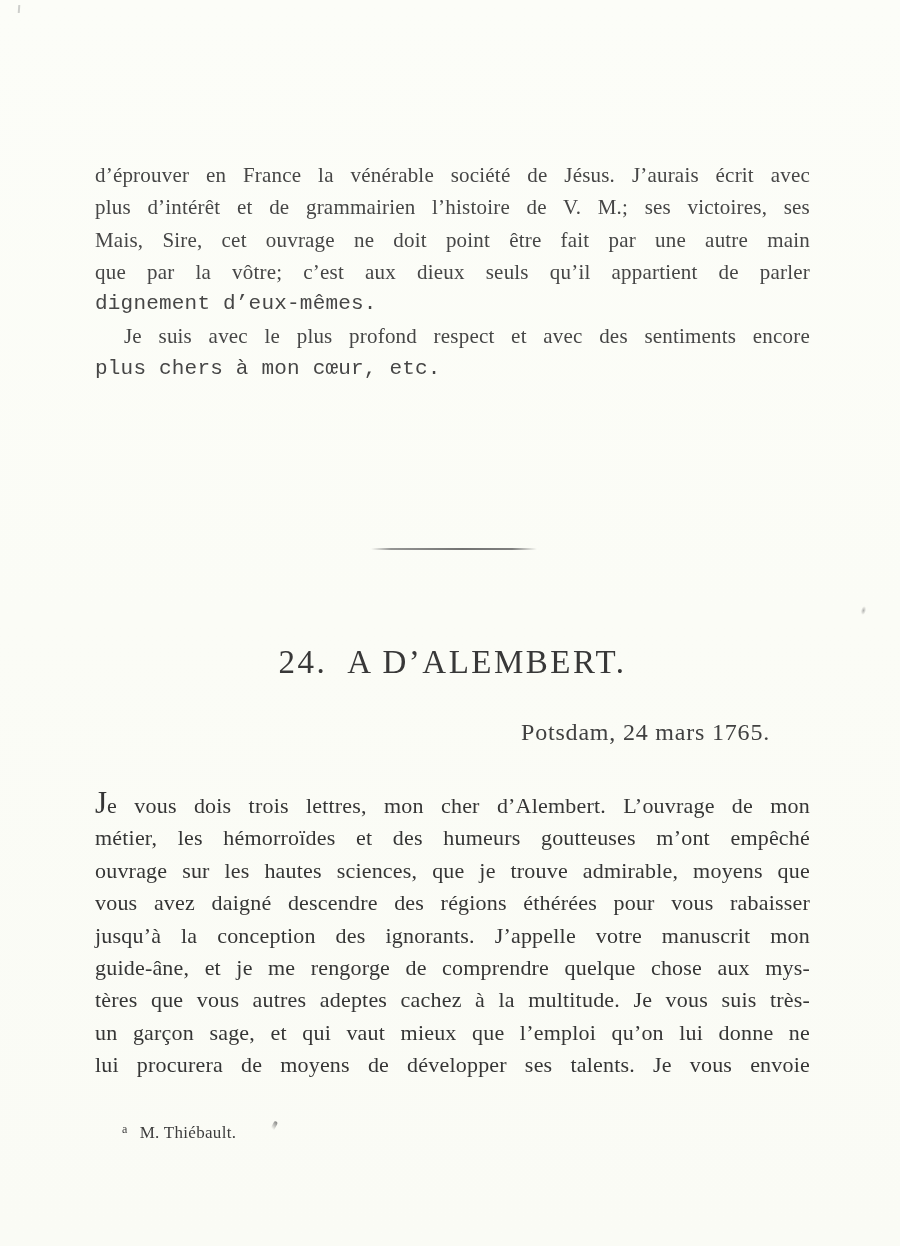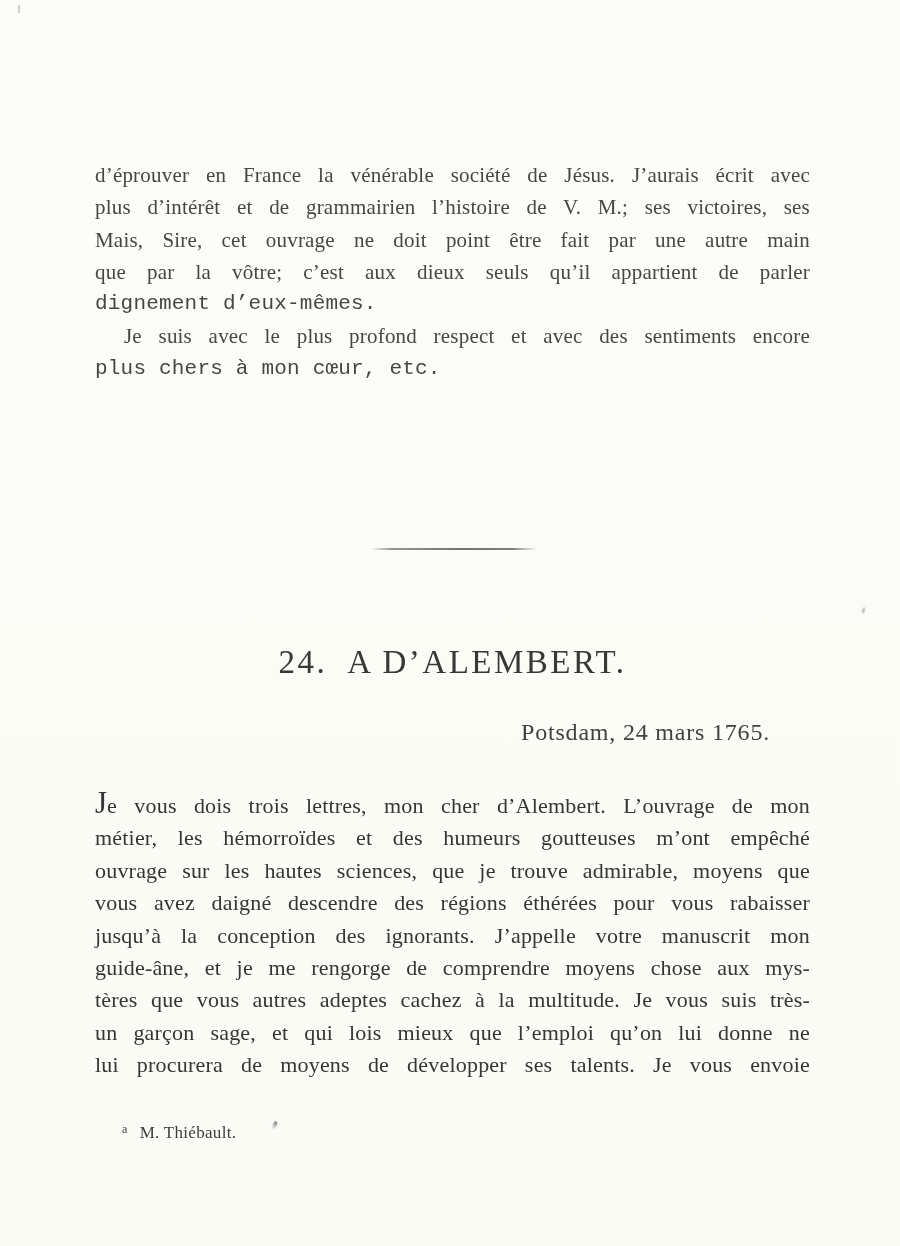--- a/index.html
+++ b/index.html
@@ -139,23 +139,23 @@
   </h2>
 
   <div class="dateline">Potsdam, 24 mars 1765.</div>
 
   <div class="letter-body">
     <div class="line"><span class="initial">J</span><span>e vous dois trois lettres, mon cher d’Alembert. L’ouvrage de mon</span></div>
     <div class="line">métier, les hémorroïdes et des humeurs goutteuses m’ont empêché</div>
     <div class="line">ouvrage sur les hautes sciences, que je trouve admirable, moyens que</div>
     <div class="line">vous avez daigné descendre des régions éthérées pour vous rabaisser</div>
     <div class="line">jusqu’à la conception des ignorants. J’appelle votre manuscrit mon</div>
-    <div class="line">guide-âne, et je me rengorge de comprendre moyens chose aux mys-</div>
+    <div class="line">guide-âne, et je me rengorge de comprendre quelque chose aux mys-</div>
     <div class="line">tères que vous autres adeptes cachez à la multitude. Je vous suis très-</div>
-    <div class="line">un garçon sage, et qui lois mieux que l’emploi qu’on lui donne ne</div>
+    <div class="line">un garçon sage, et qui vaut mieux que l’emploi qu’on lui donne ne</div>
     <div class="line">lui procurera de moyens de développer ses talents. Je vous envoie</div>
   </div>
 
   <div class="footnote">
     <sup class="fnmark">a</sup><span>M. Thiébault.</span>
   </div>
 
 </div>
 
 </body></html>

